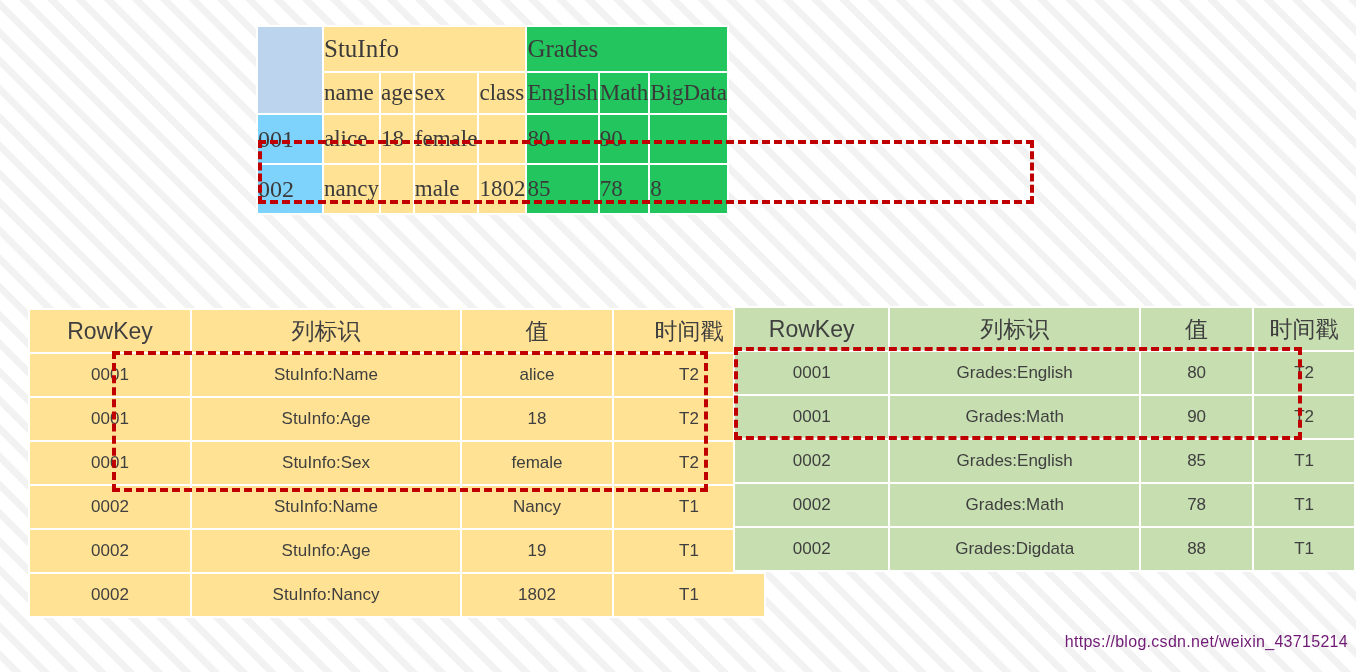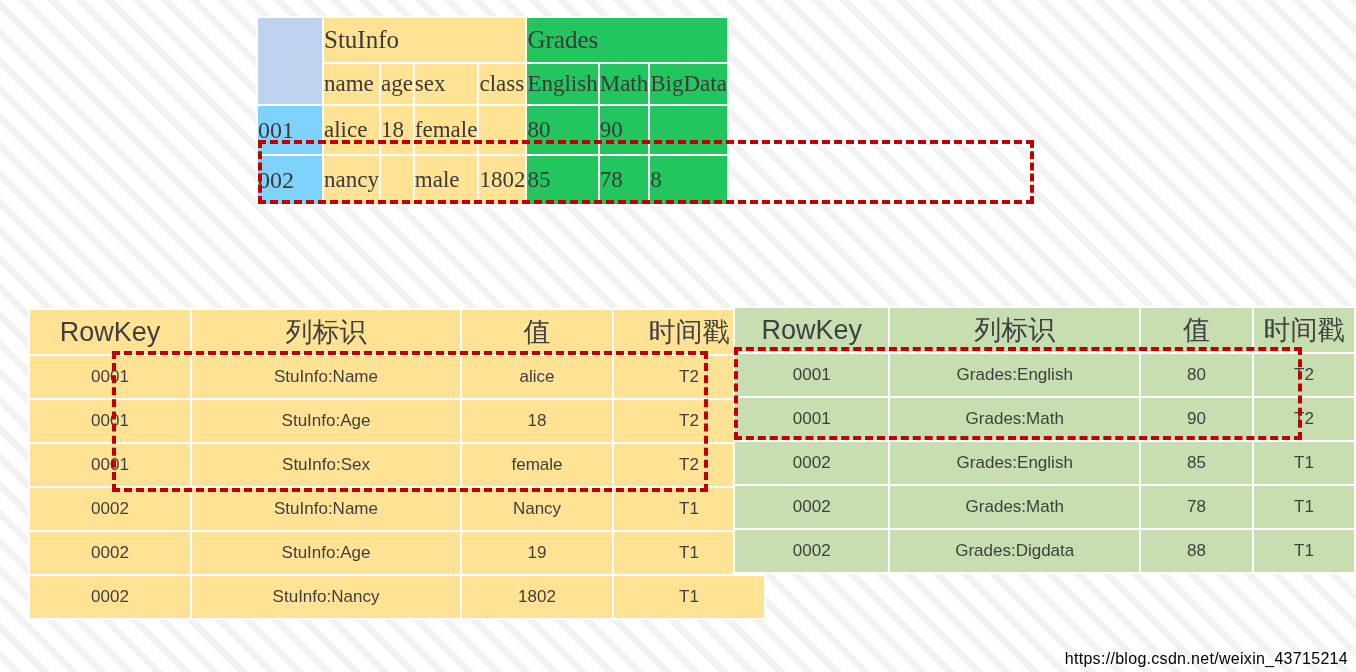--- a/index.html
+++ b/index.html
@@ -21,21 +21,21 @@
       #ffffff 16px,
       #ffffff 20px
     );
     font-family: "Liberation Sans", sans-serif;
   }
 
   
   #top-table {
     position: absolute;
     left: 256px;
-    top: 16px;
+    top: 25px;
     border-collapse: collapse;
     font-family: "Liberation Serif", serif;
     color: #3a3a3a;
   }
   #top-table td, #top-table th {
     border: 2px solid #ffffff;
     padding: 0;
     vertical-align: middle;
     font-weight: normal;
     text-align: left;
@@ -76,21 +76,21 @@
     color: #3f3f3f;
   }
   .kv-table td {
     border: 2px solid #ffffff;
     padding: 4px 6px;
     font-size: 17px;
     text-align: center;
     height: 34px;
     white-space: nowrap;
   }
-  .kv-table td.hdr { font-size: 27px; }
+  .kv-table td.hdr { font-size: 23px; }
   .kv-yellow td { background: #ffe294; }
   .kv-green  td { background: #c6deb0; }
 
   #left-kv  { left: 28px;  top: 308px; }
   #right-kv { left: 733px; top: 306px; }
 
   #left-kv  td.c-key  { width: 148px; }
   #left-kv  td.c-col  { width: 256px; }
   #left-kv  td.c-val  { width: 138px; }
   #left-kv  td.c-ts   { width: 138px; }
@@ -108,23 +108,23 @@
     pointer-events: none;
   }
   #dash-top   { left: 258px; top: 140px;  width: 776px;  height: 64px; }
   #dash-left  { left: 112px; top: 351px;  width: 596px;  height: 141px; }
   #dash-right { left: 734px; top: 347px;  width: 568px;  height: 93px; }
 
   
   #watermark {
     position: absolute;
     right: 8px;
-    bottom: 4px;
+    bottom: 21px;
     font-size: 16px;
-    color: #000000;
+    color: #701a75;
     font-family: "Liberation Sans", sans-serif;
     letter-spacing: 0.3px;
     user-select: none;
   }
 </style>
 </head>
 <body>
 
 <table id="top-table">
   <tbody>

